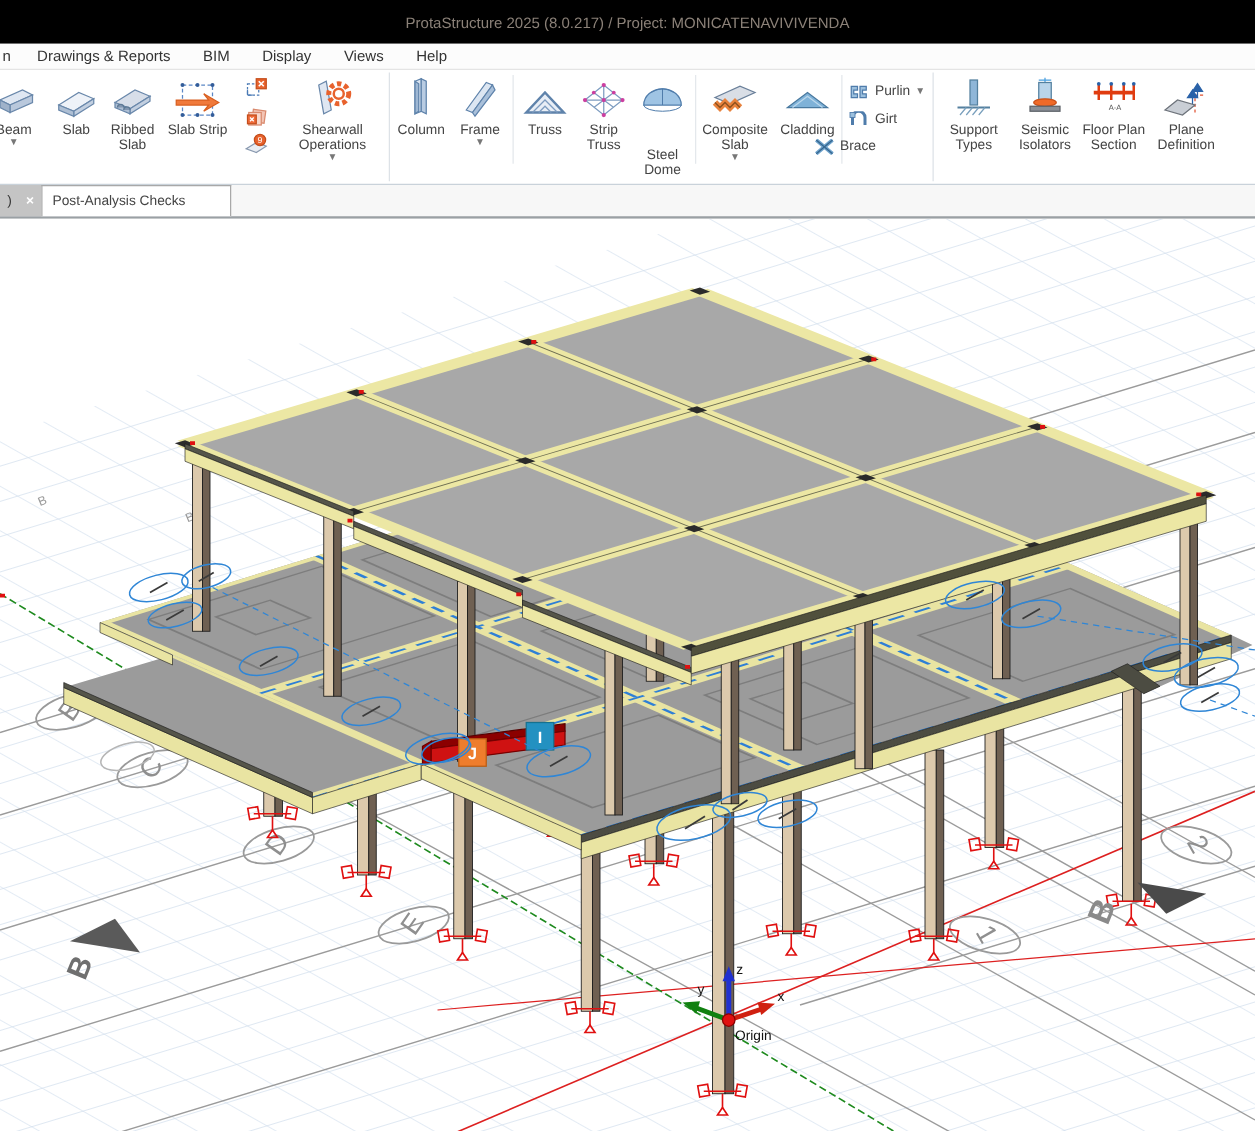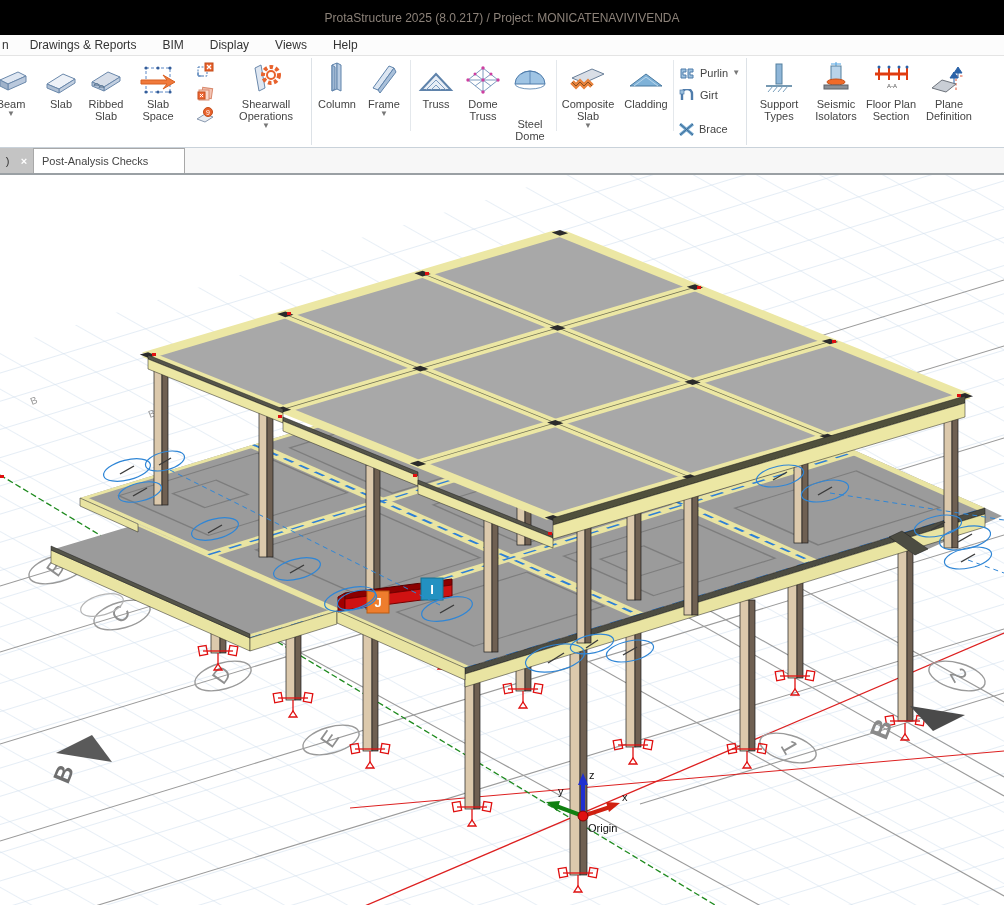--- a/index.html
+++ b/index.html
@@ -89,21 +89,21 @@
           <rect x="6" y="4" width="24" height="24" fill="none" stroke="#5b87c5" stroke-dasharray="3 2"></rect>
           <circle cx="6" cy="4" r="1.6" fill="#335d9a"></circle>
           <circle cx="18" cy="4" r="1.6" fill="#335d9a"></circle>
           <circle cx="30" cy="4" r="1.6" fill="#335d9a"></circle>
           <circle cx="6" cy="28" r="1.6" fill="#335d9a"></circle>
           <circle cx="18" cy="28" r="1.6" fill="#335d9a"></circle>
           <circle cx="30" cy="28" r="1.6" fill="#335d9a"></circle>
           <path d="M1,16 h26 l-4,-5 12,7 -12,7 4,-5 h-26 z" fill="#f07a3c" stroke="#d85f20"></path>
         </svg>
     </span>
-    <span>Slab Space</span>
+    <span>Slab Strip</span>
   </div>
 
   <div class="smallrow" style="left:196px;top:6px;">
     <svg width="18" height="18">
         <rect x="2" y="5" width="9" height="9" fill="none" stroke="#4a7ab5" stroke-dasharray="2 1.5"></rect>
         <path d="M2,14 l4,0 M2,14 l0,-4" stroke="#4a7ab5"></path>
         <rect x="9" y="1" width="8" height="8" fill="#e8622d" stroke="#c44d1a"></rect>
         <path d="M11,3 l4,4 m0,-4 l-4,4" stroke="#fff" stroke-width="1.3"></path>
       </svg>
   </div>
@@ -176,21 +176,21 @@
             <circle cx="19" cy="4" r="1.7"></circle>
             <circle cx="4" cy="16" r="1.7"></circle>
             <circle cx="34" cy="16" r="1.7"></circle>
             <circle cx="19" cy="28" r="1.7"></circle>
             <circle cx="19" cy="16" r="1.7"></circle>
             <circle cx="11" cy="10" r="1.5"></circle>
             <circle cx="27" cy="10" r="1.5"></circle>
           </g>
         </svg>
     </span>
-    <span>Dome Truss</span>
+    <span>Strip Truss</span>
   </div>
   <div class="rbtn" style="left:507px;width:46px;gap:26px;">
     <span class="ric">
       <svg width="38" height="30">
           <path d="M4,24 a15 13 0 0 1 30 0 z" fill="#9fc4e4" stroke="#4f7cab"></path>
           <path d="M4,24 a15 5 0 0 0 30 0 M19,11 v13 M10,14 q9,-6 18,0" fill="none" stroke="#4f7cab" stroke-width="0.8"></path>
         </svg>
     </span>
     <span>Steel Dome</span>
   </div>
@@ -228,21 +228,21 @@
     <span>Purlin</span>
       <span class="arrow">▼</span>
   </div>
   <div class="smallrow" style="left:679px;top:30px;">
     <svg width="17" height="13">
         <path d="M3,11 v-6 a5 5 0 0 1 10 0 v6" fill="none" stroke="#4f7cab" stroke-width="2.4"></path>
         <rect x="1" y="1" width="4" height="4" fill="#9cc0de" stroke="#4f7cab" stroke-width="0.7"></rect>
       </svg>
     <span>Girt</span>
   </div>
-  <div class="smallrow" style="left:678px;top:52px;margin-top:12px;">
+  <div class="smallrow" style="left:651px;top:52px;">
     <svg width="17" height="13">
         <path d="M2,1 L15,12 M15,1 L2,12" stroke="#6fa3cc" stroke-width="3"></path>
         <path d="M2,1 L15,12 M15,1 L2,12" stroke="#36668f" stroke-width="1"></path>
       </svg>
     <span>Brace</span>
   </div>
 
   <div class="vsep big" style="left:746px;"></div>
 
   <div class="rbtn" style="left:751px;width:56px;">

